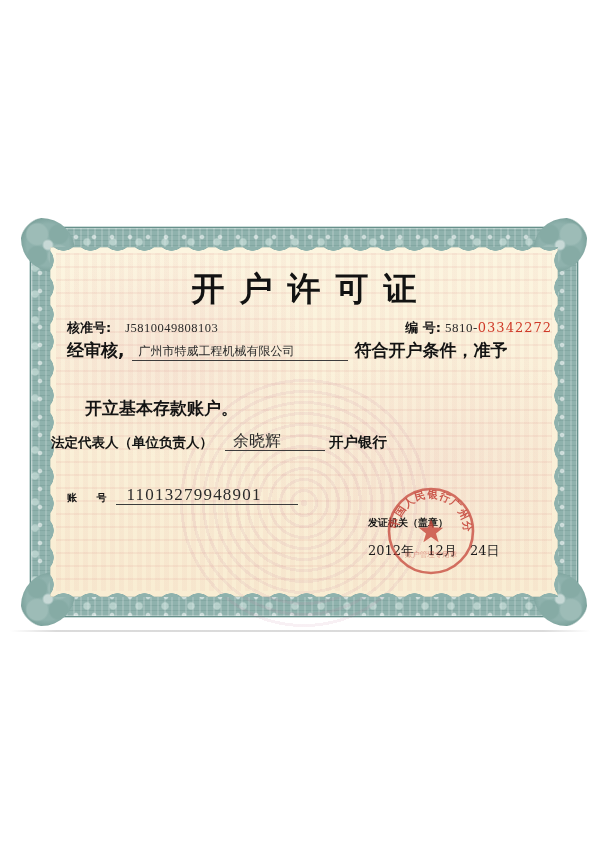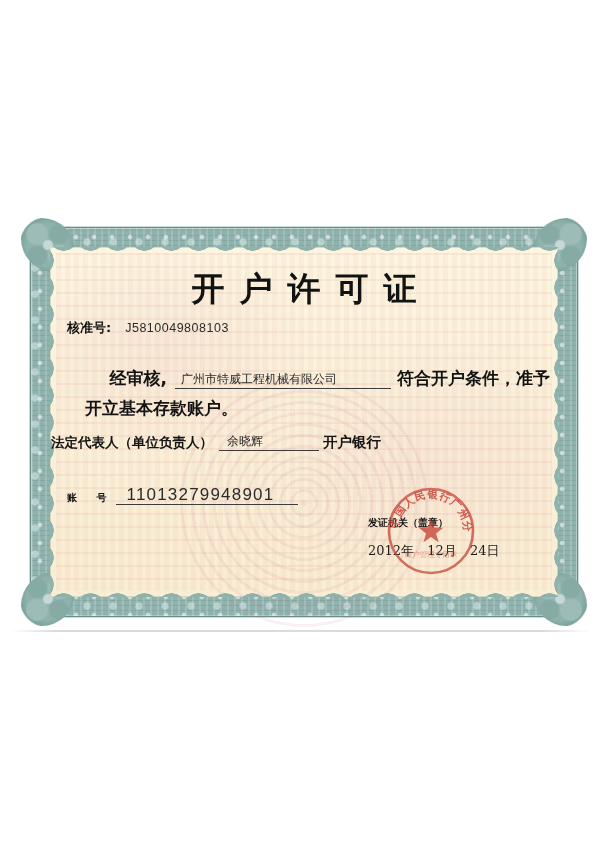--- a/index.html
+++ b/index.html
@@ -76,40 +76,40 @@
   }
   
   .title{
     position:absolute; top:20px; left:0; right:0;
     text-align:center; font-size:33px; font-weight:700;
     letter-spacing:15px; text-indent:15px; color:#121212;
   }
   .row{position:absolute; white-space:nowrap;}
   .label{font-weight:700; color:#141414;}
   .fill{
-    font-family:Liberation Sans, sans-serif;
+    font-family:Liberation Serif, serif;
     color:#2b2b2b;
   }
   .row-approval{top:72px; left:17px; font-size:13px;}
   .row-approval .fill{font-size:12.5px; margin-left:14px; letter-spacing:.5px;}
   .row-serial{top:72px; right:6px; font-size:13px;}
   .row-serial .fill{font-size:13px; margin-left:4px; letter-spacing:.5px;}
   .serial-red{color:#cf3a28; font-family:"DejaVu Serif","Liberation Serif",serif; letter-spacing:1px; font-size:13px;}
-  .row-body1{top:120px; left:17px; right:8px; display:flex; align-items:flex-end; white-space:nowrap;justify-content:flex-end;}
+  .row-body1{top:92px; left:17px; right:8px; display:flex; align-items:flex-end; white-space:nowrap;}
   .body-big{font-size:17px; font-weight:700; color:#131313;}
   .company-box{
     flex:0 0 208px; margin:0 6px 1px 8px; padding:0 2px 1px 6px;
     border-bottom:1px solid #3c3c3c; font-size:12px; line-height:16px;
     overflow:hidden;
   }
   .row-body2{top:150px; left:35px;text-align:center;}
   .row-rep{top:186px; left:1px; right:4px; display:flex; align-items:flex-end;}
   .rep-label{font-size:13.5px;}
-  .rep-box{flex:0 0 92px; margin:0 4px 1px 6px; padding:0 0 1px 8px;
-    border-bottom:1px solid #3c3c3c; font-size:12px; line-height:16px;}
+  .rep-box{flex:0 0 92px; margin:0 4px 1px 12px; padding:0 0 1px 8px;
+    border-bottom:1px solid #3c3c3c; font-size:16px; line-height:16px;}
   .bank-label{font-size:14.5px; margin-right:4px;}
   .bank-box{flex:1; border-bottom:1px solid #3c3c3c; font-size:10.5px;
     line-height:12.5px; white-space:normal; padding-bottom:1px;}
   .row-account{top:240px; left:17px; display:flex; align-items:flex-end;}
   .acct-label{font-size:10px; letter-spacing:8px;}
   .acct-box{flex:0 0 172px; margin-left:2px; padding:0 0 1px 10px;
     border-bottom:1px solid #3c3c3c; font-size:17px; line-height:16px; letter-spacing:1.2px;}
   .row-issuer{top:269px; left:318px; font-size:10px;}
   .row-date{top:295px; left:318px; font-size:13px; font-family:"DejaVu Serif","Liberation Serif",serif; color:#1d1d1d;}
   .row-date .seg{margin-right:9px;}
@@ -140,20 +140,23 @@
     <div class="scallop bottom"></div>
     <div class="scallop left"></div>
     <div class="scallop right"></div>
 
     <div class="title">开户许可证</div>
 
     <div class="row row-approval">
       <span class="label">核准号:</span><span class="fill">J5810049808103</span>
     </div>
 
+    <div class="row row-serial">
+      <span class="label">编 号:</span><span class="fill">5810-</span><span class="serial-red">03342272</span>
+    </div>
 
     <div class="row row-body1">
       <span class="body-big">经审核,</span>
       <span class="company-box fill uline-in">广州市特威工程机械有限公司</span>
       <span class="body-big">符合开户条件，准予</span>
     </div>
 
     <div class="row row-body2 body-big">开立基本存款账户。</div>
 
     <div class="row row-rep">

